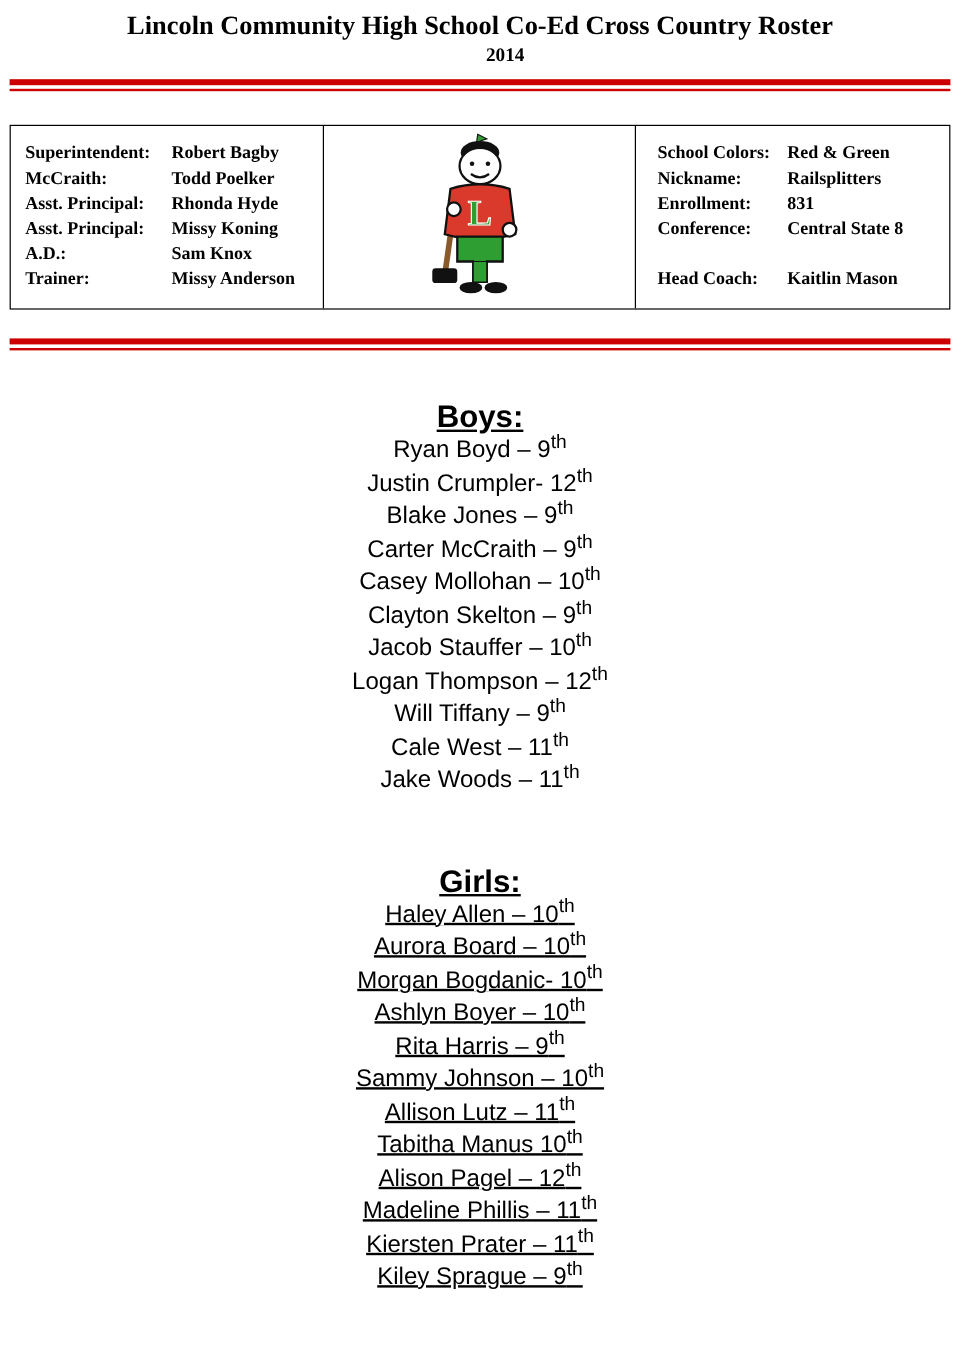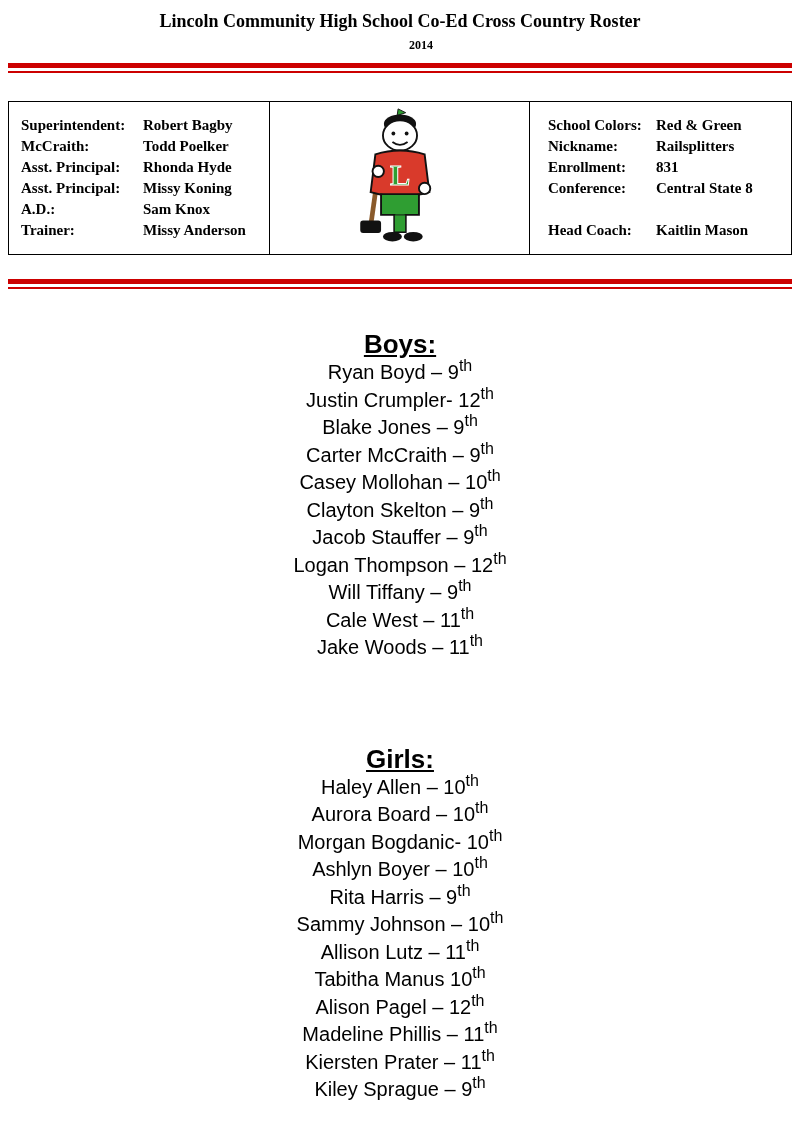--- a/index.html
+++ b/index.html
@@ -16,28 +16,28 @@
   }
 
   
   .doc-header {
     text-align: center;
     padding-top: 8px;
     font-family: "Liberation Serif", serif;
   }
   .doc-title {
     margin: 0;
-    font-size: 18px;
+    font-size: 22px;
     font-weight: bold;
     line-height: 26px;
     color: #000;
   }
   .doc-year {
     margin-top: 4px;
-    font-size: 12px;
+    font-size: 16px;
     font-weight: bold;
     color: #000;
     padding-left: 42px;
   }
 
   
   .red-rule {
     margin: 10px 8px 0 8px;
     height: 3px;
     border-top: 5px solid #cc0000;
@@ -101,21 +101,21 @@
     margin-bottom: 1px;
   }
   .athlete-line {
     font-size: 20px;
     line-height: 27.5px;
   }
   .athlete-line sup {
     font-size: 16px;
     line-height: 0;
   }
-  .roster-section.girls { margin-top: 84px; }
+  .roster-section.girls { margin-top: 56px; text-decoration: underline; }
 </style>
 </head>
 <body>
 
 <div class="page">
 
   <header class="doc-header">
     <h1 class="doc-title">Lincoln Community High School Co-Ed Cross Country Roster</h1>
     <div class="doc-year">2014</div>
   </header>
@@ -239,21 +239,21 @@
 
           <div class="athlete-line"><span>Blake Jones – 9</span><sup>th</sup></div>
 
           <div class="athlete-line"><span>Carter McCraith – 9</span><sup>th</sup></div>
 
 
           <div class="athlete-line"><span>Casey Mollohan – 10</span><sup>th</sup></div>
 
           <div class="athlete-line"><span>Clayton Skelton – 9</span><sup>th</sup></div>
 
-          <div class="athlete-line"><span>Jacob Stauffer – 9</span><sup>th</sup></div>
+          <div class="athlete-line"><span>Jacob Stauffer – 10</span><sup>th</sup></div>
 
           <div class="athlete-line"><span>Logan Thompson – 12</span><sup>th</sup></div>
 
           <div class="athlete-line"><span>Will Tiffany – 9</span><sup>th</sup></div>
 
           <div class="athlete-line"><span>Cale West – 11</span><sup>th</sup></div>
 
           <div class="athlete-line"><span>Jake Woods – 11</span><sup>th</sup></div>
         </div>
     </section>

